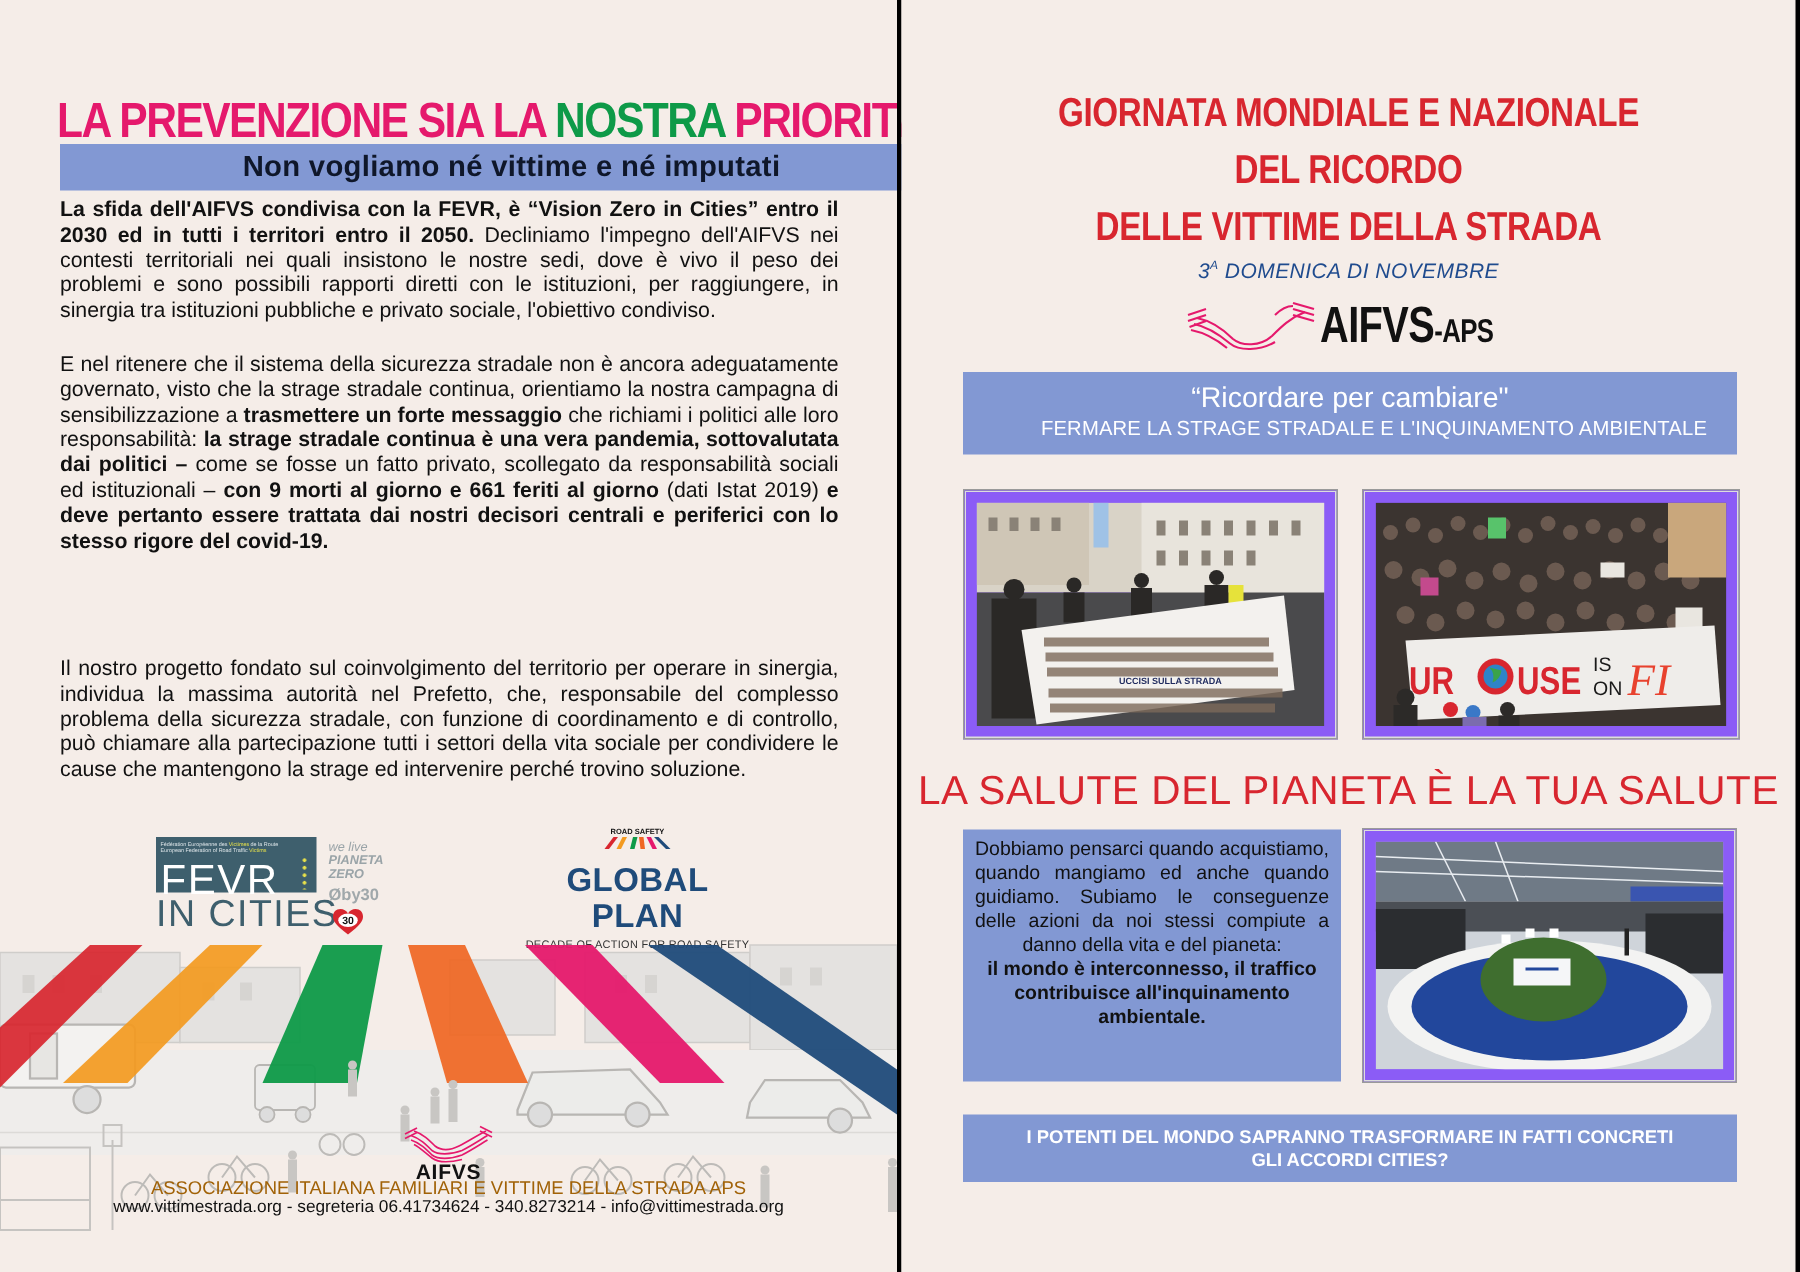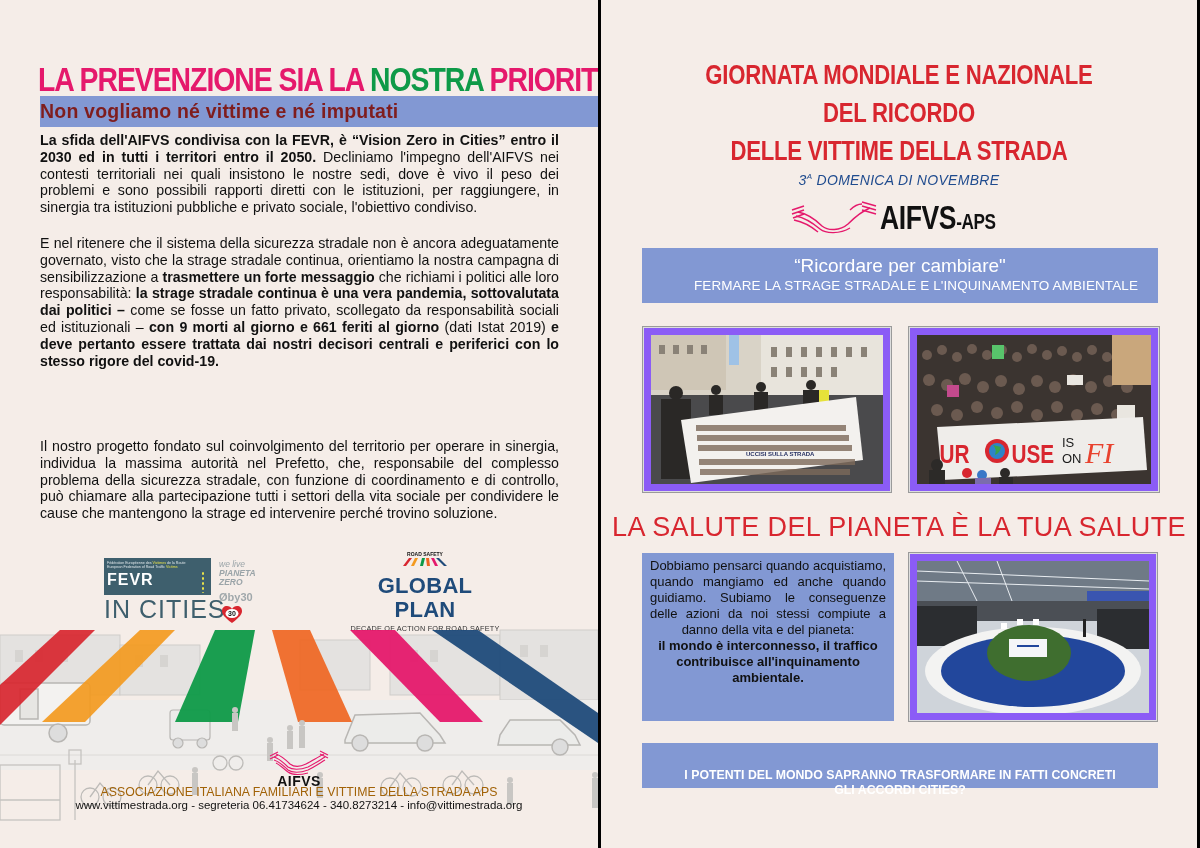--- a/index.html
+++ b/index.html
@@ -20,41 +20,41 @@
   .main-title {
     position: absolute; left: 38px; top: 62px; width: 525px;
     font-family: "Liberation Sans", sans-serif; font-weight: 700;
     font-size: 33px; letter-spacing: -1.2px; line-height: 36px;
     transform: scaleX(0.86); transform-origin: left center;
     white-space: nowrap; color: #e5196c;
   }
   .main-title .green { color: #0e9a48; }
   .subtitle-bar {
     position: absolute; left: 40px; top: 96px; width: 602px; height: 31px;
-    background: #8298d3; color: #7f1d1d; font-weight: 700; font-size: 19.5px;
-    line-height: 30px; letter-spacing: 0.2px;
+    background: #8298d3; color: #0f172a; font-weight: 700; font-size: 19.5px;
+    text-align: center; line-height: 30px; letter-spacing: 0.2px;
   }
   .body-text {
     position: absolute; left: 40px; width: 519px;
     font-size: 14.2px; line-height: 16.8px; text-align: justify; color: #111;
   }
   .body-text b { font-weight: 700; }
   .p1 { top: 132px; }
   .p2 { top: 235px; }
   .p3 { top: 388px; }
   .p4 { top: 438px; }
 
   .fevr-logo { position: absolute; left: 104px; top: 558px; width: 170px; height: 64px; }
   .fevr-box {
     position: absolute; left: 0; top: 0; width: 107px; height: 37px; background: #3e5f6d;
     color: #fff;
   }
   .fevr-small { position: absolute; left: 3px; top: 3px; font-size: 3.6px; line-height: 4px; color: #dfe7ea; white-space: nowrap; }
   .fevr-small .y { color: #e9e24a; }
-  .fevr-big { position: absolute; left: 3px; top: 13px; font-size: 16px; font-weight: 700; letter-spacing: 1px; }
+  .fevr-big { position: absolute; left: 3px; top: 13px; font-size: 28px; font-weight: 400; letter-spacing: 1px; }
   .fevr-dots { position: absolute; left: 97px; top: 13px; width: 4px; height: 22px;
     background: radial-gradient(circle, #e9e24a 1px, transparent 1.4px) 0 0/4px 5px repeat-y; }
   .in-cities { position: absolute; left: 0; top: 37px; font-size: 25px; color: #3e5f6d; letter-spacing: 1px; font-weight: 400; }
   .vision { position: absolute; left: 115px; top: 2px; font-size: 8.5px; line-height: 9px; color: #9aa4a8; font-style: italic; font-weight: 700; }
   .by30 { position: absolute; left: 115px; top: 33px; font-size: 11px; color: #a0a8ab; font-weight: 700; }
   .heart { position: absolute; left: 118px; top: 48px; width: 20px; height: 18px; }
 
   .global-plan { position: absolute; left: 345px; top: 550px; width: 160px; text-align: center; }
   .gp-icon { height: 18px; }
   .gp-title { font-size: 22px; font-weight: 700; color: #1f4b7a; letter-spacing: 0.3px; line-height: 24px; margin-top: 2px; }
@@ -93,21 +93,21 @@
   .photo2-frame { left: 908px; top: 326px; width: 250px; height: 165px; }
   .photo3-frame { left: 908px; top: 552px; width: 248px; height: 168px; }
 
   .planet-heading { position: absolute; left: 601px; width: 596px; top: 512px; text-align: center;
     color: #d8262f; font-size: 27px; font-weight: 400; letter-spacing: 0.4px; }
 
   .info-box { left: 642px; top: 553px; width: 252px; height: 168px; color: #111; font-size: 13px; line-height: 16px; }
   .info-box .justify { text-align: justify; text-align-last: center; padding: 5px 8px 0 8px; }
   .info-box .bold { font-weight: 700; text-align: center; padding: 0 8px; }
 
-  .question-box { left: 642px; top: 743px; width: 516px; height: 45px; font-weight: 700; font-size: 12.3px; line-height: 15px; padding-top: 25px; box-sizing: border-box; }
+  .question-box { left: 642px; top: 743px; width: 516px; height: 45px; font-weight: 700; font-size: 12.3px; line-height: 15px; padding-top: 8px; box-sizing: border-box; }
 </style>
 </head>
 <body>
 
 <div class="page page-left">
   <div class="main-title">
     <span>LA PREVENZIONE SIA LA </span><span class="green">NOSTRA</span><span> PRIORITÀ</span>
   </div>
   <div class="subtitle-bar">Non vogliamo né vittime e né imputati</div>
 

